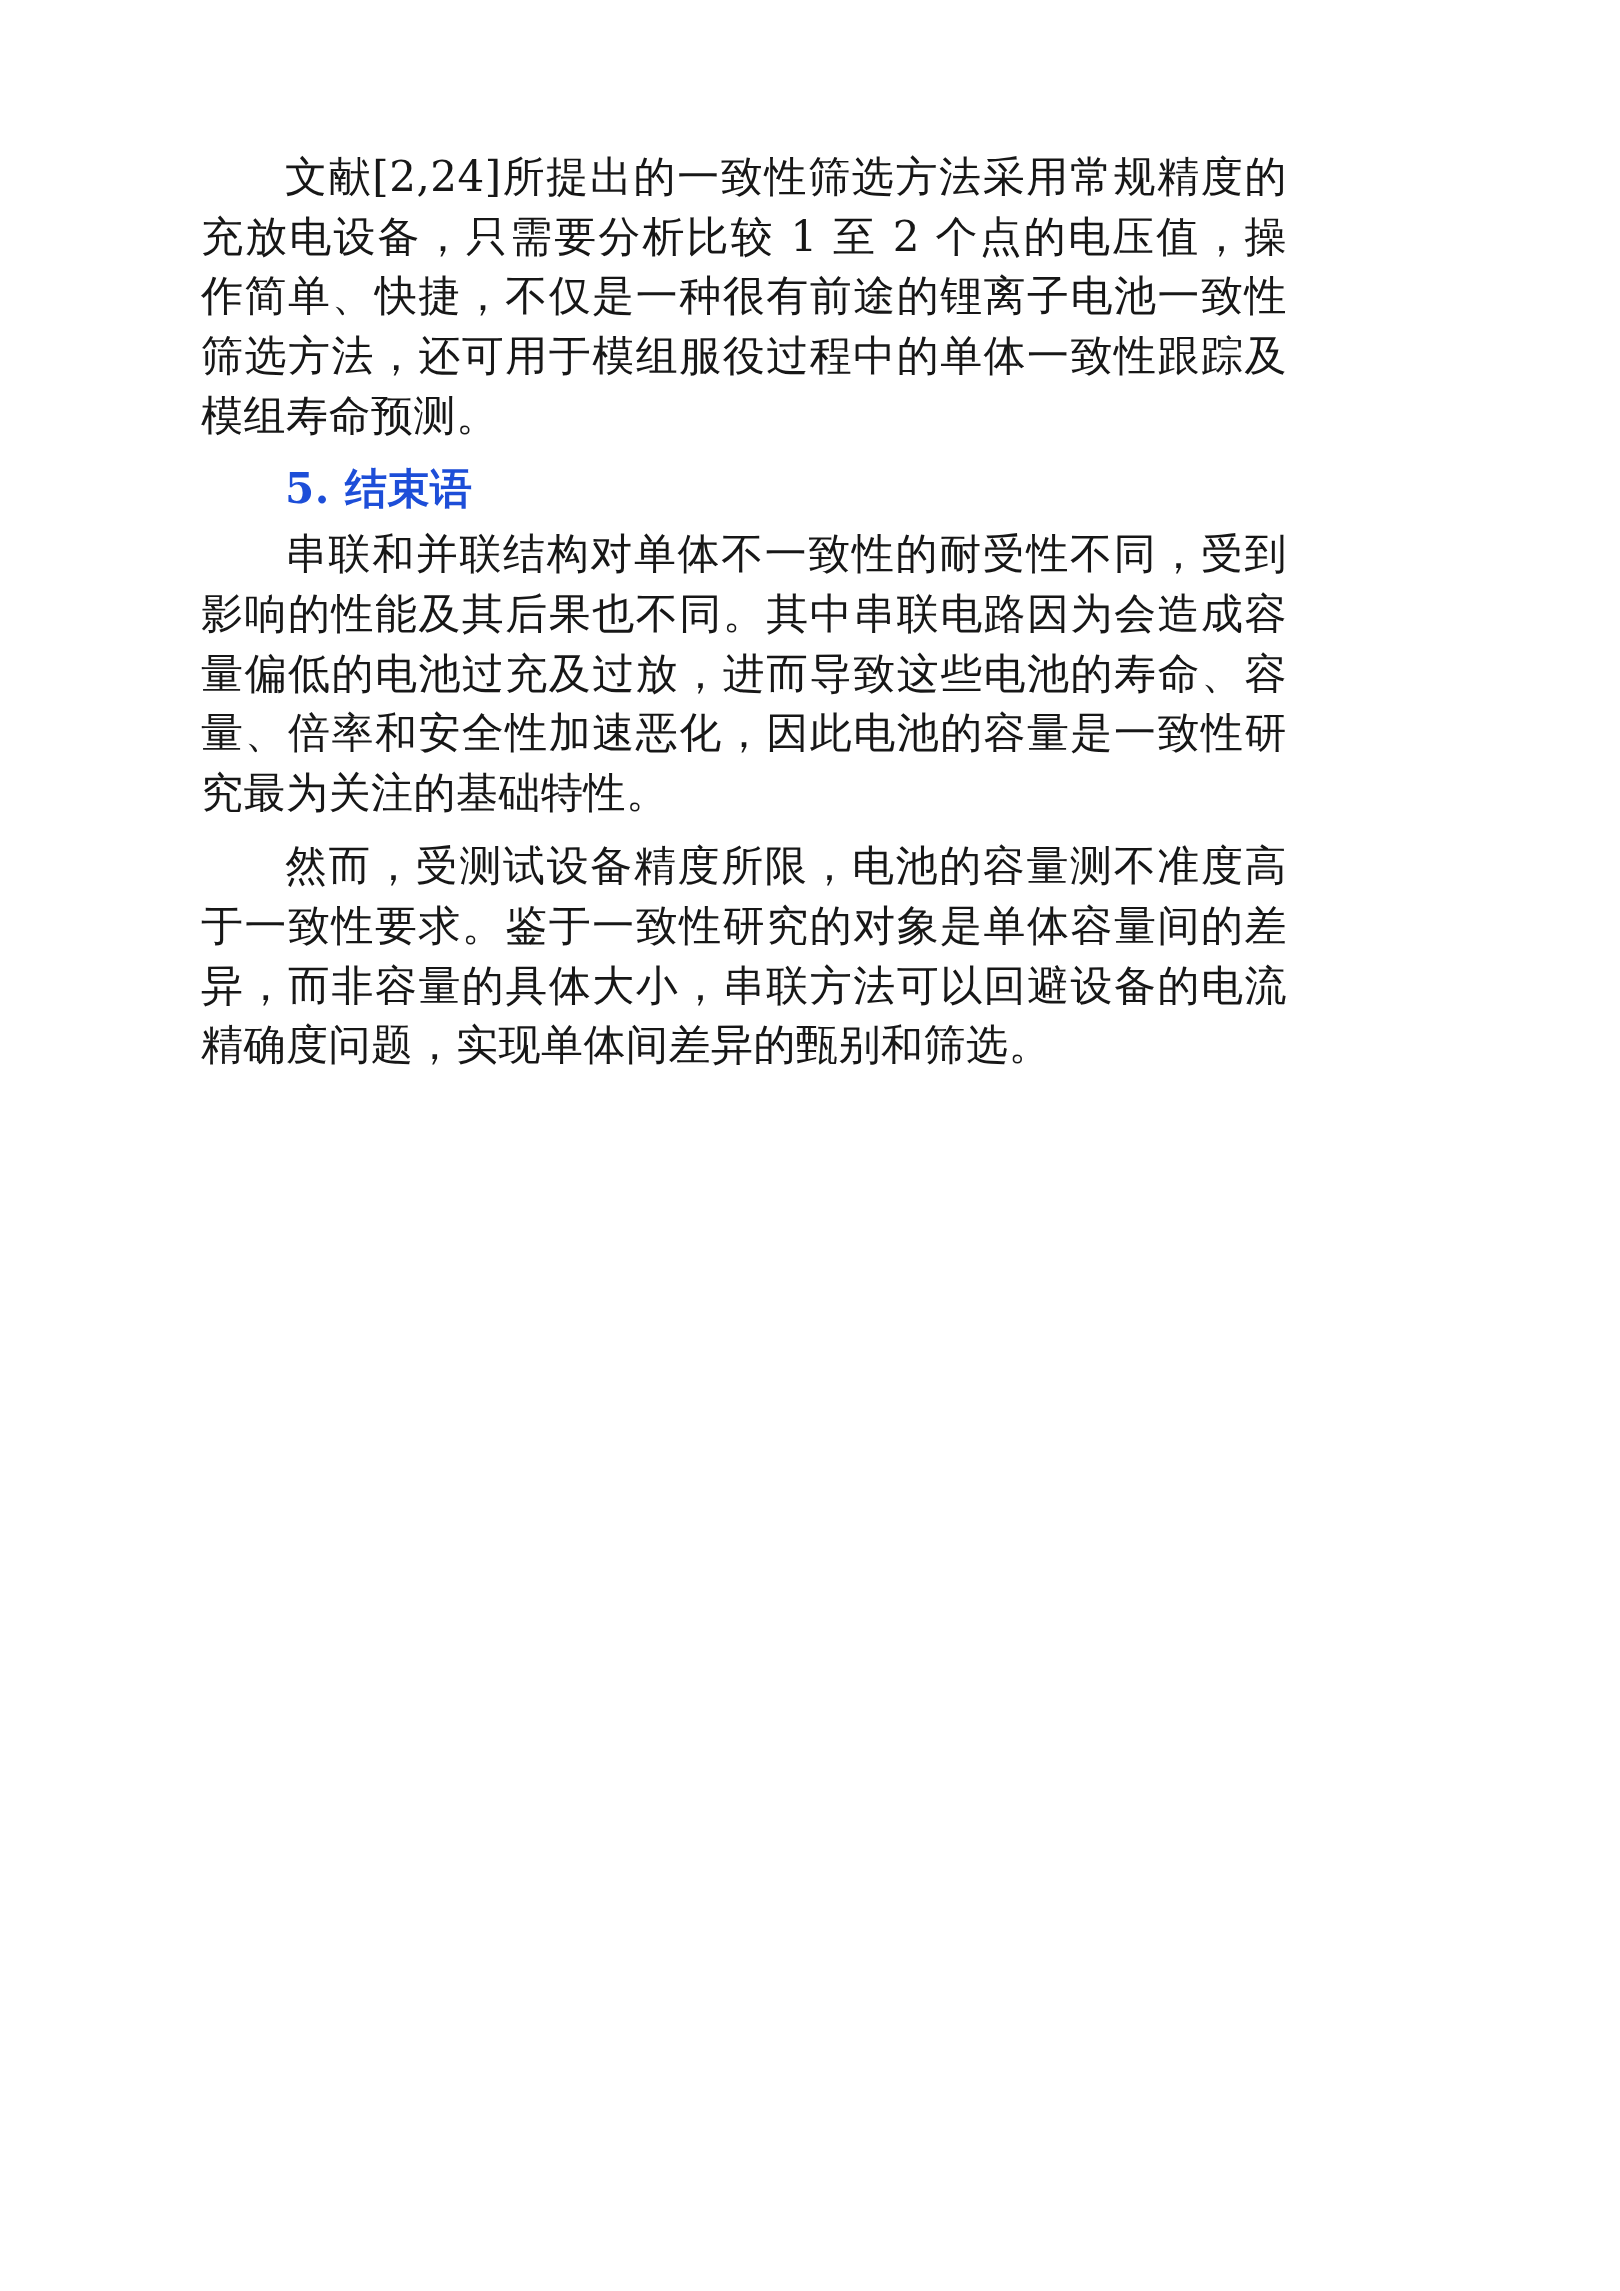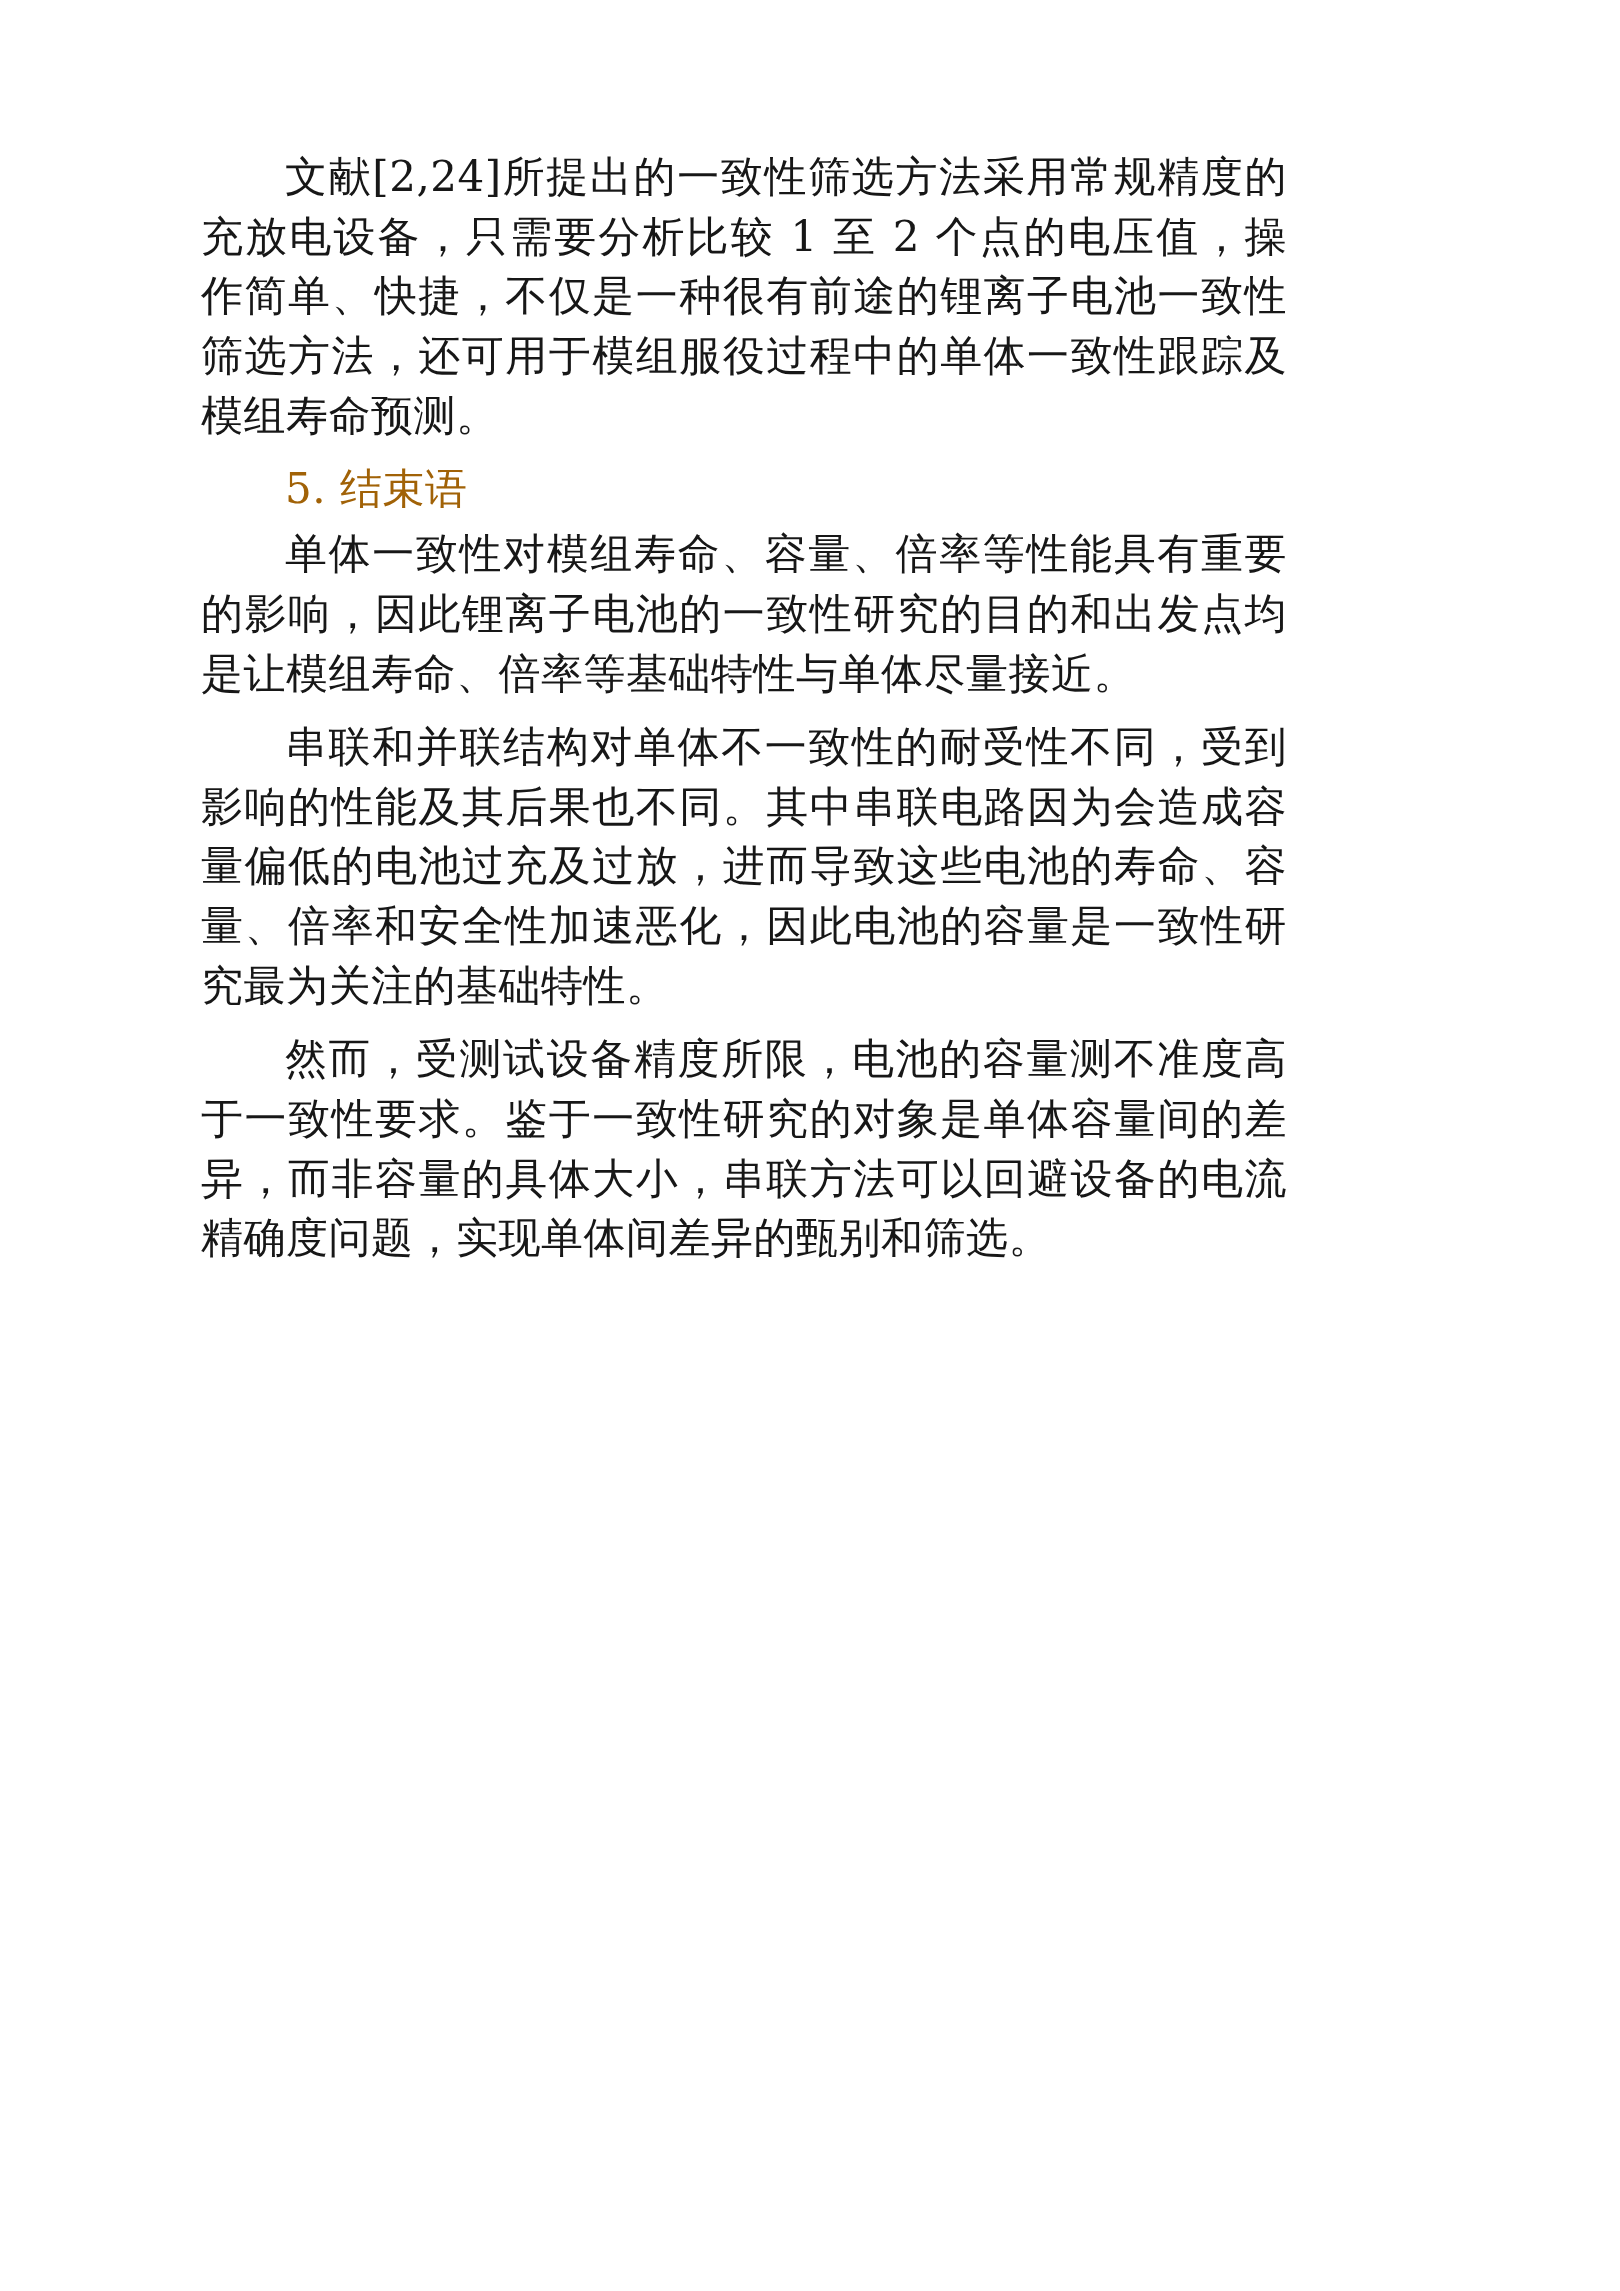--- a/index.html
+++ b/index.html
@@ -32,40 +32,39 @@
     text-justify: inter-ideograph;
     text-indent: 2em;
     letter-spacing: 0.5px;
     font-weight: 400;
     color: #171717;
   }
   h2.section-heading {
     margin: 13.7px 0 5.9px 0;
     font-size: 42px;
     line-height: 1.42;
-    font-weight: 400;
+    font-weight: 700;
     text-indent: 2em;
     letter-spacing: 0.5px;
-    color: #a16207;
+    color: #1d4ed8;
   }
   .para + .para {
     margin-top: 14px;
   }
 </style>
 </head>
 <body>
 
 <div class="page">
   <div class="doc-body">
 
     <p class="para">文献[2,24]所提出的一致性筛选方法采用常规精度的充放电设备，只需要分析比较 1 至 2 个点的电压值，操作简单、快捷，不仅是一种很有前途的锂离子电池一致性筛选方法，还可用于模组服役过程中的单体一致性跟踪及模组寿命预测。</p>
 
     <h2 class="section-heading">5. 结束语</h2>
 
-    <p class="para">单体一致性对模组寿命、容量、倍率等性能具有重要的影响，因此锂离子电池的一致性研究的目的和出发点均是让模组寿命、倍率等基础特性与单体尽量接近。</p>
 
     <p class="para">串联和并联结构对单体不一致性的耐受性不同，受到影响的性能及其后果也不同。其中串联电路因为会造成容量偏低的电池过充及过放，进而导致这些电池的寿命、容量、倍率和安全性加速恶化，因此电池的容量是一致性研究最为关注的基础特性。</p>
 
     <p class="para">然而，受测试设备精度所限，电池的容量测不准度高于一致性要求。鉴于一致性研究的对象是单体容量间的差异，而非容量的具体大小，串联方法可以回避设备的电流精确度问题，实现单体间差异的甄别和筛选。</p>
 
 
   </div>
 </div>
 
 

